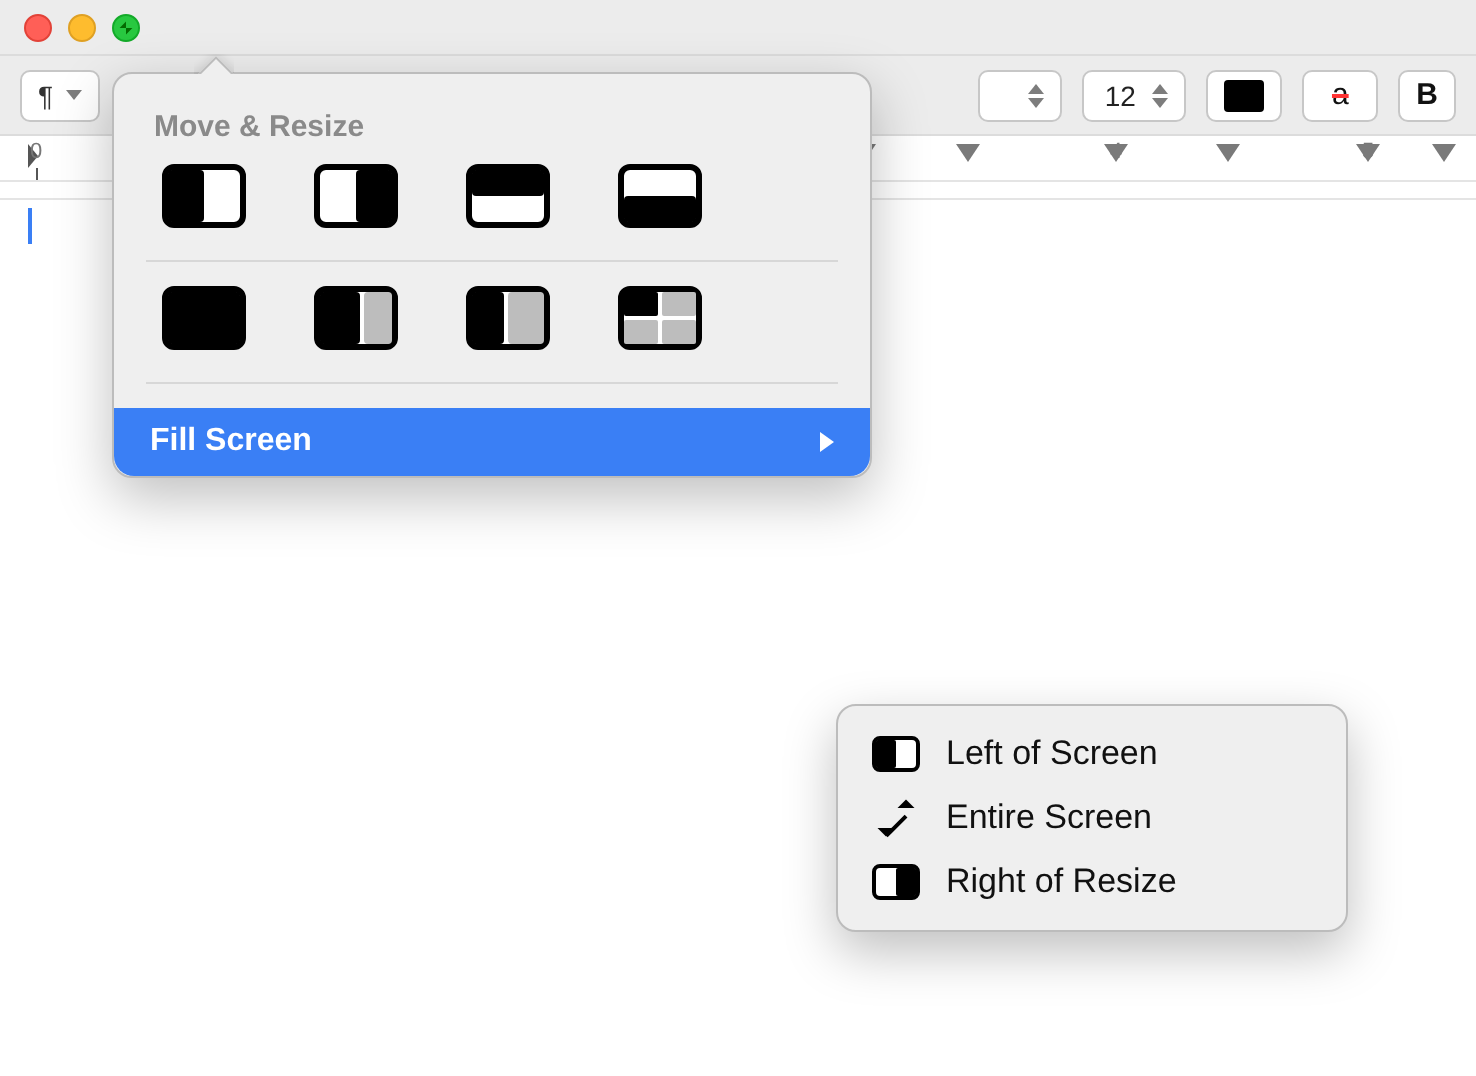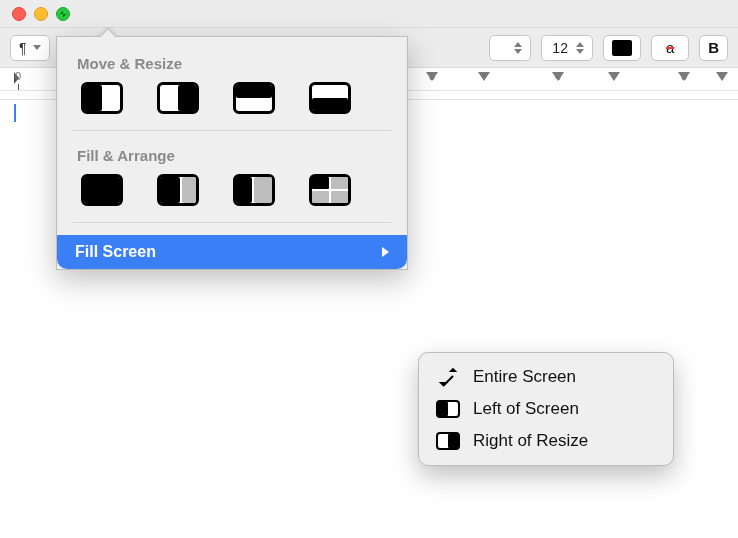--- a/index.html
+++ b/index.html
@@ -77,23 +77,23 @@
   }
   .ruler-indent{
     position:absolute;left:14px;top:4px;
     width:0;height:0;border-top:6px solid transparent;border-bottom:6px solid transparent;border-left:5px solid #555;
   }
   .doc-area{position:relative;height:calc(538px - 28px - 40px - 32px);background:#fff}
   .cursor-line{position:absolute;left:14px;top:4px;width:2px;height:18px;background:#3a7ff5}
 
   
   .popover{
-    position:absolute;left:56px;top:36px;width:352px;
+    position:absolute;left:56px;top:36px;width:380px;
     background:var(--panel-bg);border:1px solid var(--panel-border);
-    border-radius:0;box-shadow:0 10px 28px rgba(0,0,0,.25);
+    border-radius:10px;box-shadow:0 10px 28px rgba(0,0,0,.25);
     padding:14px 0 0 0;
   }
   .popover-arrow{
     position:absolute;top:-10px;left:40px;width:20px;height:10px;overflow:hidden;
   }
   .popover-arrow::after{
     content:"";position:absolute;left:0;top:0;width:20px;height:20px;background:var(--panel-bg);
     border:1px solid var(--panel-border);transform:rotate(45deg) translate(4px,4px);
     box-shadow:-2px -2px 4px rgba(0,0,0,.08);
   }
@@ -241,21 +241,20 @@
     <div class="wicon half-t">
         <div class="fill"></div>
       </div>
     <div class="wicon half-b">
         <div class="fill"></div>
       </div>
   </div>
 
   <div class="divider"></div>
 
-  <div class="section-title">Fill &amp; Arrange</div>
   <div class="icon-row">
     <div class="wicon full">
         <div class="fill"></div>
       </div>
     <div class="wicon two-col-l"></div>
     <div class="wicon three-pane">
         <div class="sep"></div>
       </div>
     <div class="wicon four-pane">
       <div class="q tl"></div>
@@ -267,37 +266,37 @@
 
   <div class="divider"></div>
 
   <div class="menu-row">
     <span>Fill Screen</span>
     <span class="chev"></span>
   </div>
 </div>
 
 <div class="submenu">
+  <div class="sm-item">
+    <span class="sm-icon">
+      <span class="sm-rect left">
+          <span class="f"></span>
+        </span>
+    </span>
+    <span>Left of Screen</span>
+  </div>
   <div class="sm-item">
     <span class="sm-icon">
       <span class="sm-arrows">
           <span class="d"></span>
         </span>
     </span>
     <span>Entire Screen</span>
   </div>
   <div class="sm-item">
     <span class="sm-icon">
-      <span class="sm-rect left">
-          <span class="f"></span>
-        </span>
-    </span>
-    <span>Left of Screen</span>
-  </div>
-  <div class="sm-item">
-    <span class="sm-icon">
       <span class="sm-rect right">
           <span class="f"></span>
         </span>
     </span>
     <span>Right of Resize</span>
   </div>
 </div>
 
 </body></html>

